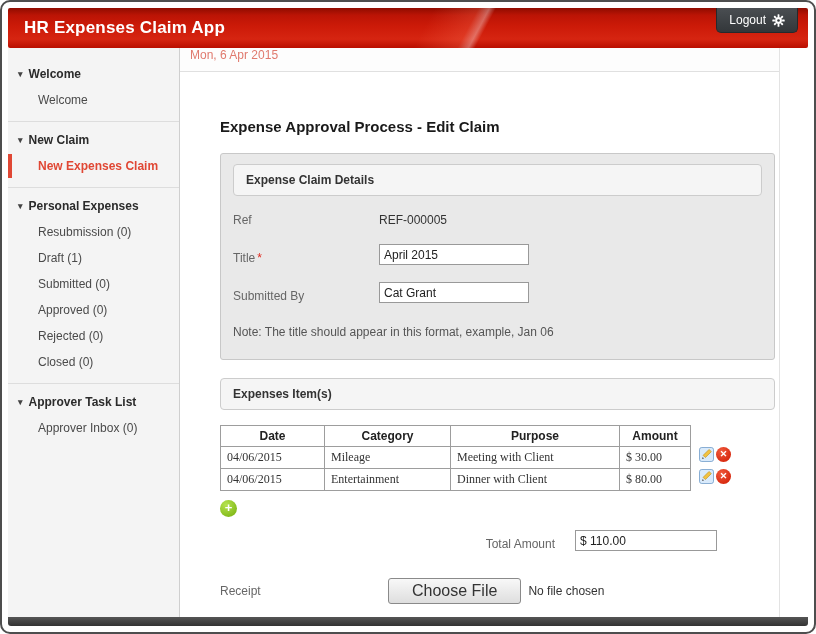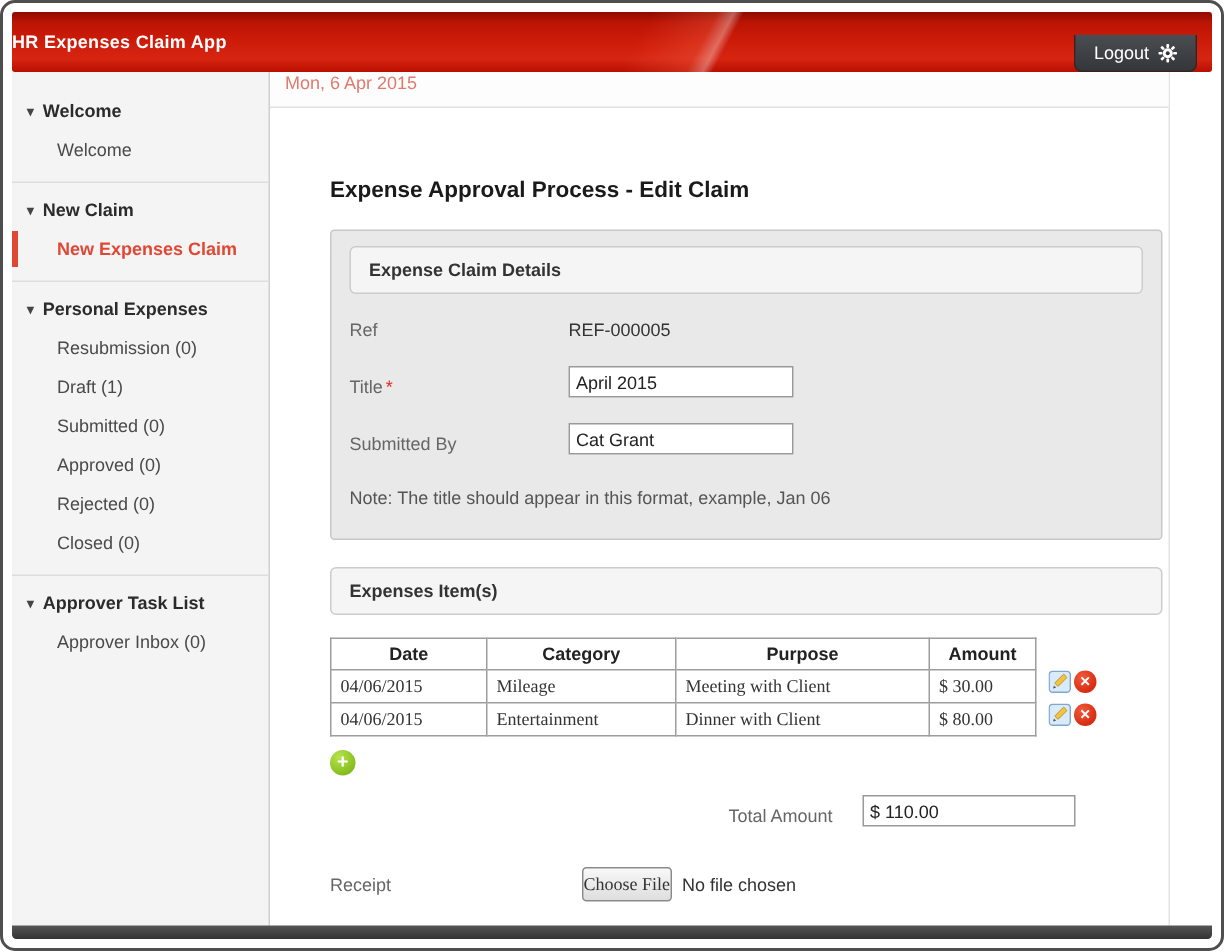--- a/index.html
+++ b/index.html
@@ -22,23 +22,23 @@
     display:flex; align-items:center;
     overflow:hidden;
   }
   .hdr::after {
     content:""; position:absolute; top:-5px; bottom:-5px; left:52%; width:110px;
     background:
       linear-gradient(to right, rgba(255,255,255,0) 0%, rgba(255,120,90,0.25) 40%, rgba(255,255,255,0.35) 50%, rgba(255,255,255,0) 56%);
     transform:skewX(-28deg);
     pointer-events:none;
   }
-  .hdr-title { color:#fff; font-size:12px; font-weight:bold; letter-spacing:0.2px; }
+  .hdr-title { color:#fff; font-size:17px; font-weight:bold; padding-left:16px; letter-spacing:0.2px; }
   .logout-btn {
-    position:absolute; top:15px; right:10px; height:25px; z-index:2;
+    position:absolute; top:0; right:10px; height:25px; z-index:2;
     background:linear-gradient(180deg,#4a4e52,#33373a);
     border:1px solid #26292c; border-top:none;
     border-radius:0 0 5px 5px;
     color:#fff; font-size:12px;
     display:flex; align-items:center; gap:6px; padding:0 12px;
     cursor:pointer;
     justify-content:space-between;
   }
   .gear-svg { width:13px; height:13px; display:block; }
 
@@ -121,22 +121,22 @@
 
   .total-row { width:497px; display:flex; justify-content:flex-end; align-items:flex-end; gap:20px; margin-top:13px; font-size:12px; }
   .total-label { color:#666; }
   .total-input { width:142px; }
 
   .receipt-row { display:flex; align-items:center; margin-top:27px; font-size:12px; }
   .receipt-row .flabel { width:168px; flex:0 0 168px; }
   .file-btn {
     background:linear-gradient(180deg,#f8f8f8,#dedede);
     border:1px solid #8a8a8a; border-radius:3px;
-    font-size:12px; color:#333; padding:3px 0; cursor:pointer;
-    font-family:Liberation Serif, serif;
+    font-size:16px; color:#333; padding:3px 23px; cursor:pointer;
+    font-family:Liberation Sans, sans-serif;
   }
   .file-status { margin-left:7px; color:#333; }
 
   .footer { height:9px; flex:0 0 9px; background:linear-gradient(180deg,#555,#333); border-radius:0 0 3px 3px; }
 </style>
 </head>
 <body>
 
 <div class="app">
   <div class="frame">

